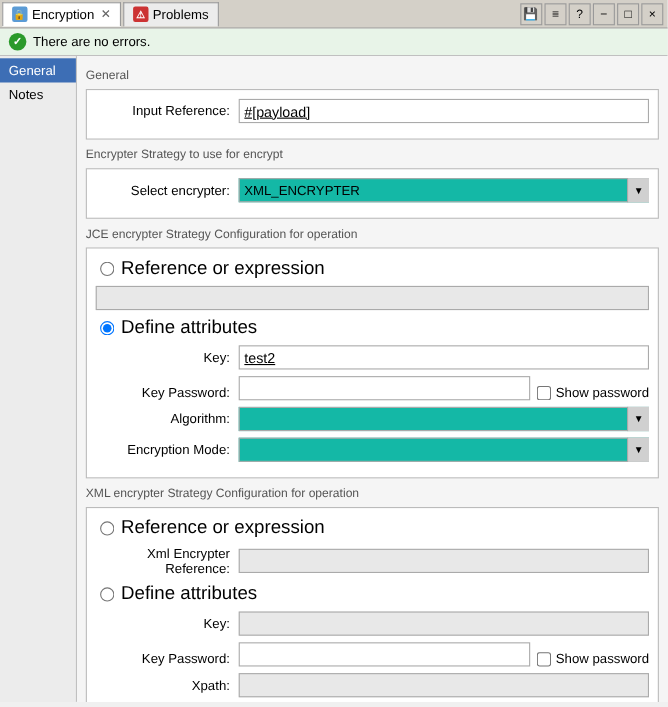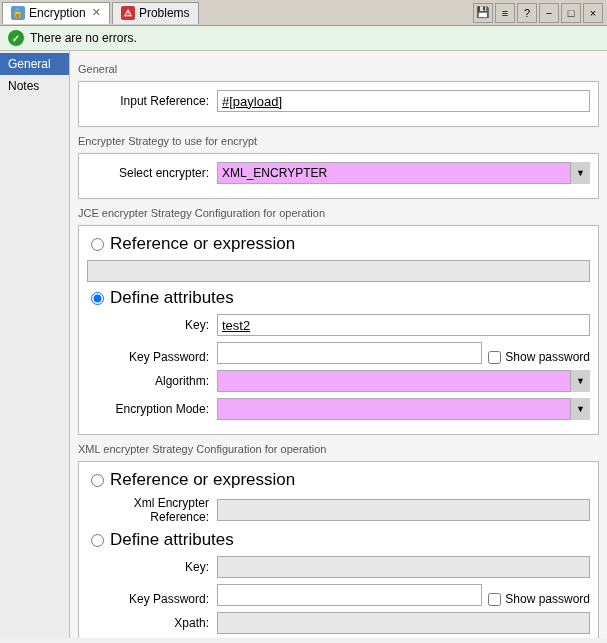--- a/index.html
+++ b/index.html
@@ -145,21 +145,21 @@
     .select-wrapper {
       flex: 1;
       position: relative;
       display: flex;
       align-items: center;
     }
     .select-wrapper select {
       width: 100%;
       height: 22px;
       border: 1px solid #aaa;
-      background: #f0abfc;
+      background: #14b8a6;
       padding: 2px 4px;
       font-size: 12px;
       appearance: none;
       -webkit-appearance: none;
     }
     .select-arrow {
       position: absolute;
       right: 0;
       top: 0;
       width: 20px;

